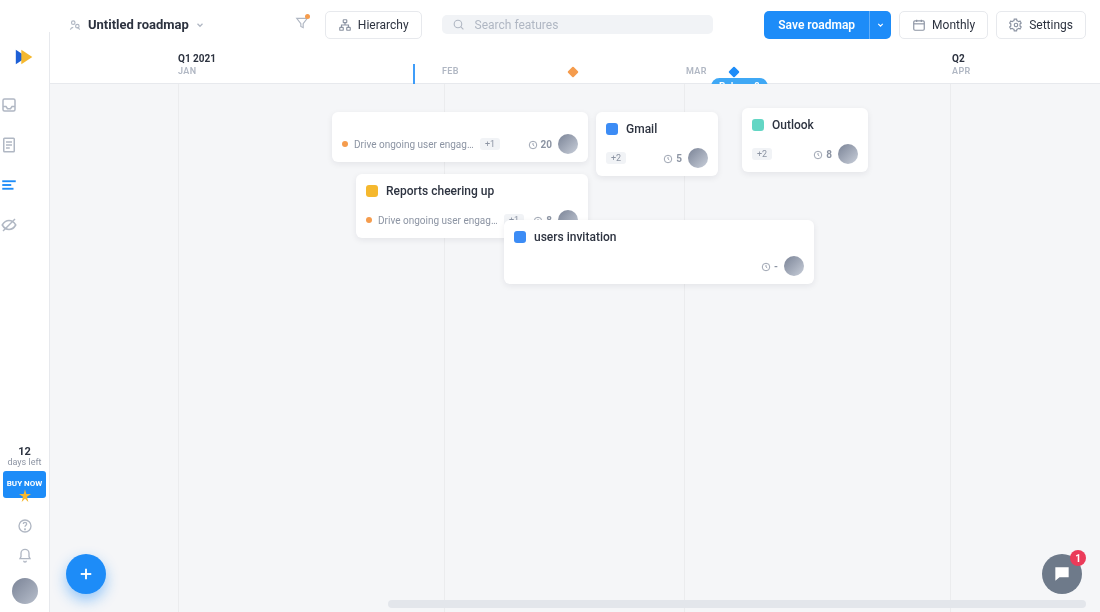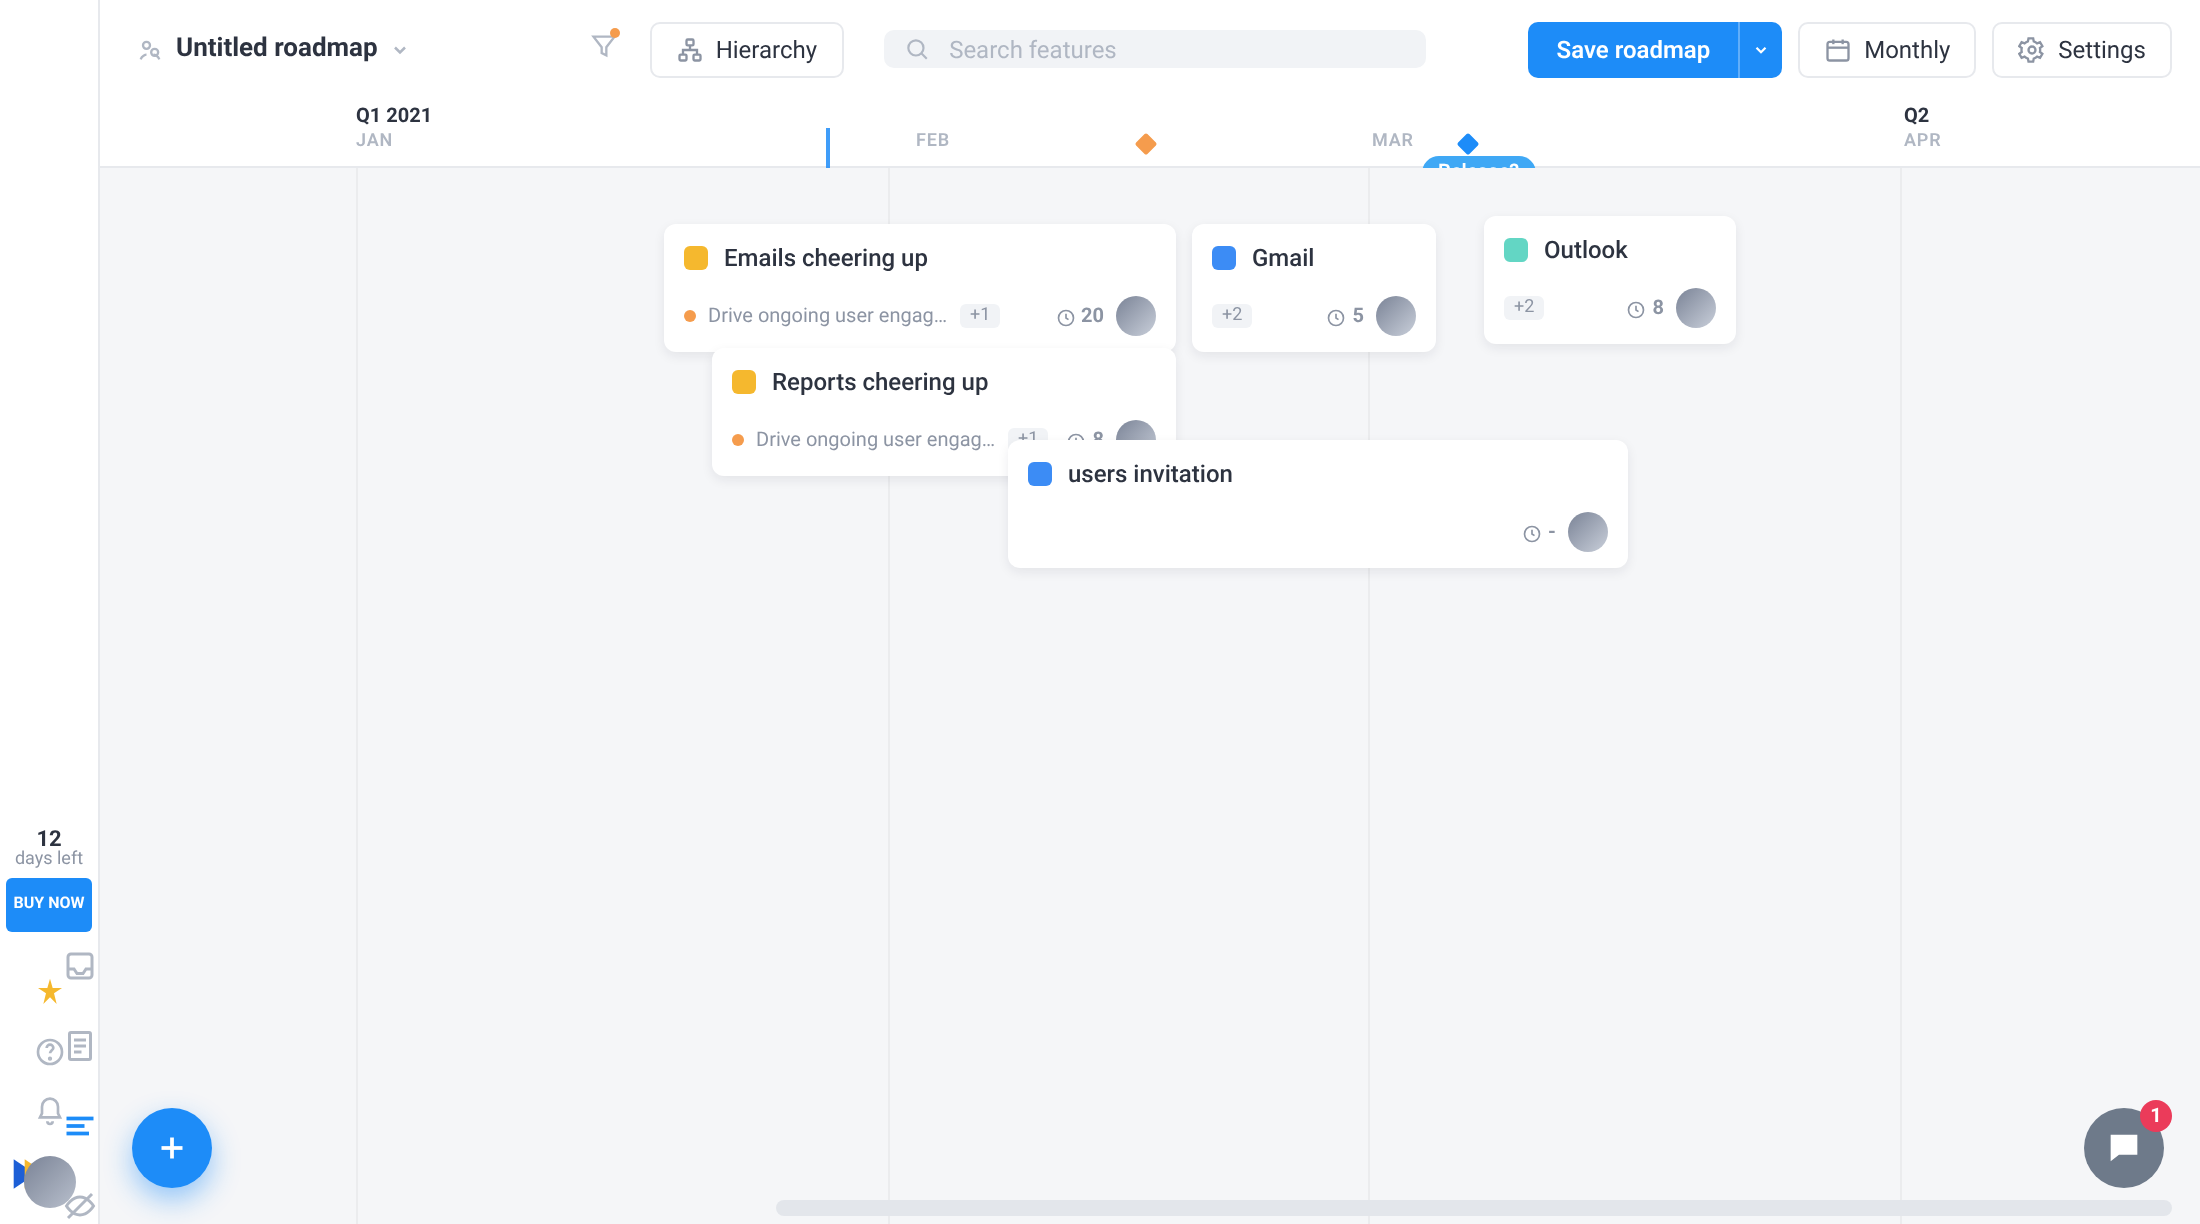--- a/index.html
+++ b/index.html
@@ -14,21 +14,21 @@
     --yellow:#F5B82E;
     --teal:#63D6C4;
     --cardblue:#3C8CF5;
     --orange:#F59C4D;
     --red:#EB3B5A;
   }
   *{box-sizing:border-box;font-family:-apple-system,BlinkMacSystemFont,"Segoe UI",Roboto,Helvetica,Arial,sans-serif;}
   html,body{margin:0;padding:0;width:1100px;height:612px;overflow:hidden;background:#fff;}
   .app{display:flex;width:1100px;height:612px;}
   
-  .sidebar{width:50px;min-width:50px;background:#fff;border-right:1px solid var(--border);display:flex;flex-direction:row;align-items:flex-end;position:relative;}
+  .sidebar{width:50px;min-width:50px;background:#fff;border-right:1px solid var(--border);display:flex;flex-direction:column;align-items:flex-start;position:relative;margin-top:32px;}
   .logo{width:50px;height:50px;display:flex;align-items:center;justify-content:center;}
   .sb-nav{display:flex;flex-direction:column;gap:22px;align-items:center;margin-top:14px;}
   .sb-item{width:18px;height:18px;display:flex;align-items:center;justify-content:center;color:var(--light-muted);cursor:pointer;}
   .sb-item.active{color:var(--blue);}
   .sb-item svg{width:18px;height:18px;}
   .trial{position:absolute;left:0;right:0;top:414px;display:flex;flex-direction:column;align-items:center;line-height:1.1;}
   .trial .n{font-size:11px;font-weight:700;color:var(--text);}
   .trial .t{font-size:9px;color:var(--muted);}
   .trial .buy{margin-top:3px;background:var(--blue);color:#fff;font-size:8px;font-weight:700;padding:9px 4px;border-radius:3px;cursor:pointer;}
   .sb-bottom{position:absolute;bottom:8px;left:0;right:0;display:flex;flex-direction:column;align-items:center;gap:14px;}
@@ -227,43 +227,39 @@
           <span>Settings</span>
         </button>
       </div>
     </div>
 
     <div class="timeline-hdr">
       <span class="qlabel" style="left:128px">Q1 2021</span>
       <span class="qlabel" style="left:902px">Q2</span>
 
       <span class="mlabel" style="left:128px">JAN</span>
-      <span class="mlabel" style="left:408px">FEB</span>
+      <span class="mlabel" style="left:392px">FEB</span>
       <span class="mlabel" style="left:636px">MAR</span>
       <span class="mlabel" style="left:902px">APR</span>
 
       <span class="marker orange" style="left:519px"></span>
       <span class="marker blue" style="left:680px"></span>
 
       <div class="today-line" style="left:363px"></div>
 
       <div class="release-tag" style="left:661px">Release?</div>
     </div>
 
     <div class="canvas">
       <div class="vline" style="left:128px"></div>
       <div class="vline" style="left:394px"></div>
       <div class="vline" style="left:634px"></div>
       <div class="vline" style="left:900px"></div>
 
       <div class="card" style="left:282px;top:28px;width:256px">
-        <div class="card-head">
-          <span class="swatch" style="background:#F5B82E"></span>
-          <span class="card-title">Emails cheering up</span>
-        </div>
         <div class="card-meta">
           <span class="tagdot"></span>
           <span class="tagtxt">Drive ongoing user engagem…</span>
           <span class="chip">+1</span>
           <span class="meta-right">
             <span class="est">
               <svg viewBox="0 0 24 24" fill="none" stroke="currentColor" stroke-width="2">
                   <circle cx="12" cy="12" r="9"></circle>
                   <polyline points="12 7 12 12 15 14"></polyline>
                 </svg>

